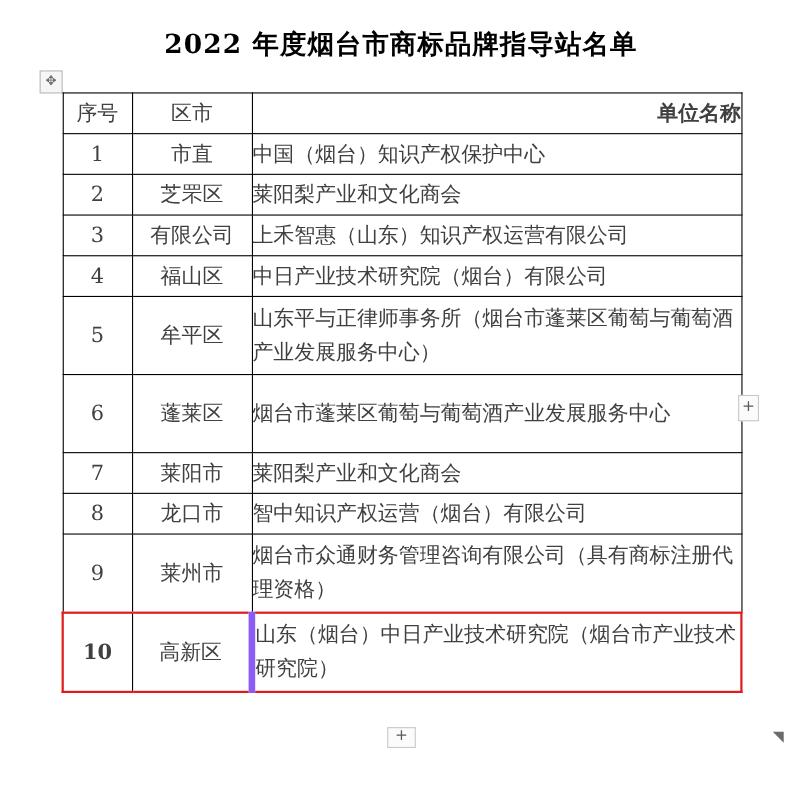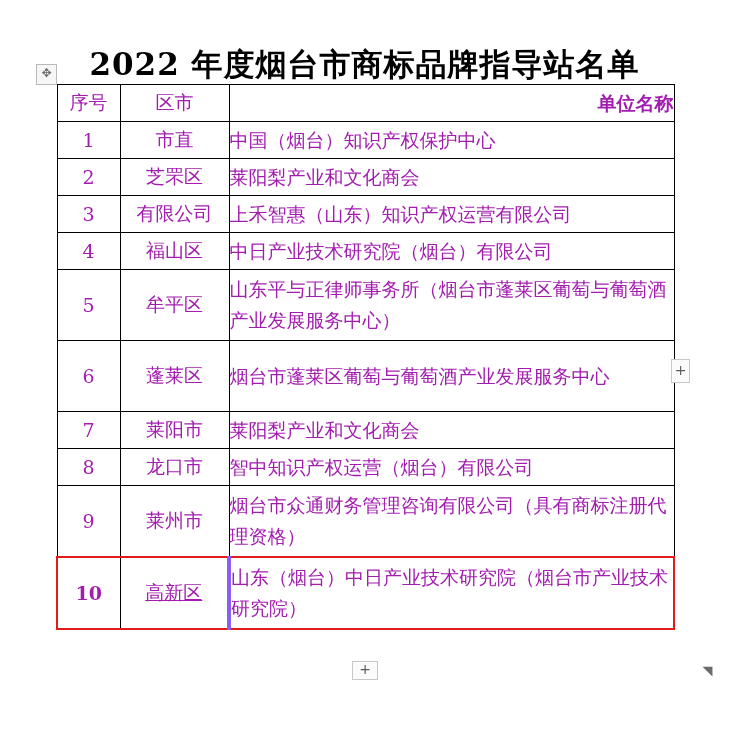--- a/index.html
+++ b/index.html
@@ -17,44 +17,44 @@
   .page {
     position: absolute;
     left: 0;
     top: 0;
     width: 729px;
     height: 733px;
   }
   .doc-title {
     position: absolute;
     left: 0;
-    top: 44px;
+    top: 24px;
     width: 729px;
     text-align: center;
-    font-size: 31px;
+    font-size: 24px;
     font-weight: bold;
     font-family: "DejaVu Serif", "Liberation Serif", serif;
     letter-spacing: 1px;
     color: #000000;
   }
   .table-wrap {
     position: absolute;
     left: 56px;
     top: 84px;
     width: 616px;
   }
   table.main {
     border-collapse: collapse;
     width: 616px;
     table-layout: fixed;
   }
   table.main td {
     border: 1px solid #000000;
     font-size: 19px;
-    color: #a21caf;
+    color: #404040;
     padding: 0;
     font-family: "DejaVu Serif", "Liberation Serif", serif;
   }
   td.c-idx {
     width: 62px;
     text-align: center;
     vertical-align: middle;
   }
   td.c-dist {
     width: 108px;
@@ -78,21 +78,21 @@
     padding-left: 0;
     font-weight: bold;
   }
   tr.r1 td { height: 36px; }
   tr.r2 td { height: 70px; }
   tr.highlight td {
     border-color: #e01b1b;
     border-width: 2px;
   }
   tr.highlight td.c-idx { border-right: 1px solid #000; font-weight: bold; }
-  tr.highlight td.c-dist { border-left: 1px solid #000; border-right: 4px solid #8b5cf6; text-decoration: underline; }
+  tr.highlight td.c-dist { border-left: 1px solid #000; border-right: 6px solid #8b5cf6; }
   tr.highlight td.c-name { border-left: 1px solid #000; }
 
   
   .move-handle {
     position: absolute;
     left: 36px;
     top: 64px;
     width: 19px;
     height: 19px;
     border: 1px solid #b9b9b9;

